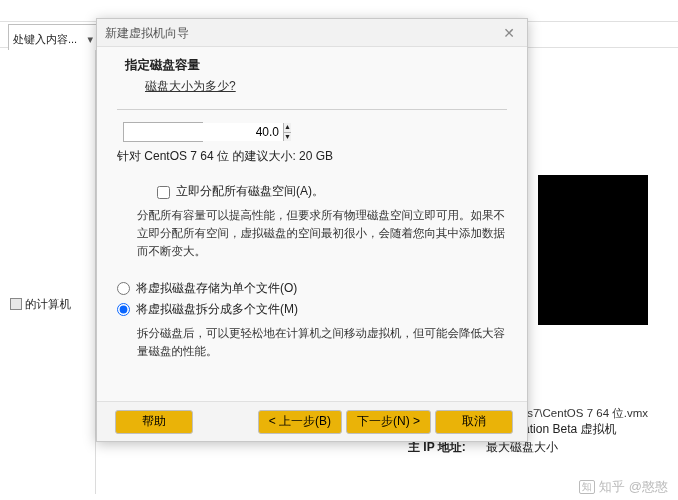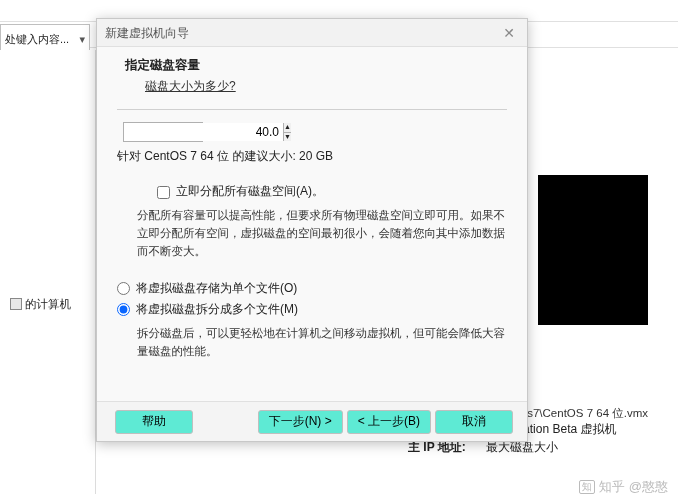--- a/index.html
+++ b/index.html
@@ -1,21 +1,21 @@
 <!DOCTYPE html>
 <html><head>
 <meta charset="utf-8">
 <style>
   * { box-sizing: border-box; margin: 0; padding: 0; }
   html, body { width: 678px; height: 500px; overflow: hidden; font-family: "Microsoft YaHei", Arial, sans-serif; font-size: 12px; color: #222; background: #fff; }
   .root { position: relative; width: 678px; height: 500px; }
   .bg { position: absolute; inset: 0; background: #fff; }
   .topstrip { position: absolute; top: 0; left: 0; right: 0; height: 22px; border-bottom: 1px solid #e0e0e0; }
   .toolstrip { position: absolute; top: 22px; left: 0; right: 0; height: 26px; border-bottom: 1px solid #e0e0e0; }
-  .combo { position: absolute; left: 0; top: 24px; height: 30px; width: 90px; border: 1px solid #bfbfbf; background: #fff; display: flex; align-items: center; padding-left: 4px; font-size: 11px; }
+  .combo { position: absolute; left: 8px; top: 24px; height: 30px; width: 90px; border: 1px solid #bfbfbf; background: #fff; display: flex; align-items: center; padding-left: 4px; font-size: 11px; }
   .combo .chev { margin-left: auto; margin-right: 4px; color: #555; }
   .sidebar { position: absolute; left: 0; top: 50px; width: 96px; bottom: 6px; border-right: 1px solid #dcdcdc; background: #fff; }
   .tree { list-style: none; padding: 4px 0 0 0; }
   .tree li { padding: 2px 4px 2px 10px; white-space: nowrap; overflow: hidden; font-size: 11.5px; line-height: 17px; cursor: pointer; display: flex; align-items: center; }
   .tree li .ico { display:inline-block; width:12px; height:12px; margin-right:3px; }
   .tree li.root .ico { border:1px solid #888; background:#e8e8e8; }
   .blackbox { position: absolute; right: 30px; top: 175px; width: 110px; height: 150px; background: #000; }
   .infoarea { position: absolute; right: 30px; top: 420px; width: 240px; font-size: 12px; line-height: 18px; }
   .infoarea .row { display: flex; }
   .infoarea .lbl { font-weight: bold; width: 78px; }
@@ -38,21 +38,21 @@
   .spinner .btns div:last-child { border-bottom:none; }
   .rec { margin-top: 6px; font-size: 12px; }
   .chk { margin-top: 18px; font-size: 12px; display:flex; align-items:flex-start;padding-left:40px; }
   .chk input { margin-right:6px; margin-top:3px; }
   .desc { margin: 6px 0 0 20px; font-size: 11.5px; color: #333; line-height: 18px; }
   .radiogrp { margin-top: 20px; }
   .radioline { display:flex; align-items:center; font-size:12px; margin:4px 0; }
   .radioline input { margin-right:6px; accent-color:#0a66ff; }
   .dlg-btnrow { position:absolute; left:0; right:0; bottom:0; height:40px; border-top:1px solid #e0e0e0; background:#f4f4f4; display:flex; align-items:center; padding:0 14px; }
   .dlg-btnrow .spacer { flex:1; }
-  button.dlg-btn { height:24px; min-width:78px; background:#5eead4; border:1px solid #bfbfbf; border-radius:3px; font-size:12px; cursor:pointer; padding:0 10px; margin-left:4px; }
+  button.dlg-btn { height:24px; min-width:78px; background:#eab308; border:1px solid #bfbfbf; border-radius:3px; font-size:12px; cursor:pointer; padding:0 10px; margin-left:4px; }
 </style>
 </head>
 <body>
 
 <div class="root">
   <div class="bg"></div>
   <div class="topstrip"></div>
   <div class="toolstrip"></div>
 
   <div class="combo">
@@ -125,18 +125,18 @@
         <label class="radioline">
           <input type="radio" name="split" checked="" style="">
           <span>将虚拟磁盘拆分成多个文件(M)</span>
         </label>
         <div class="desc">拆分磁盘后，可以更轻松地在计算机之间移动虚拟机，但可能会降低大容量磁盘的性能。</div>
       </div>
     </div>
     <div class="dlg-btnrow">
       <button class="dlg-btn">帮助</button>
       <div class="spacer"></div>
+      <button class="dlg-btn">&lt; 上一步(B)</button>
       <button class="dlg-btn">下一步(N) &gt;</button>
-      <button class="dlg-btn">&lt; 上一步(B)</button>
       <button class="dlg-btn">取消</button>
     </div>
   </div>
 </div>
 
 </body></html>

